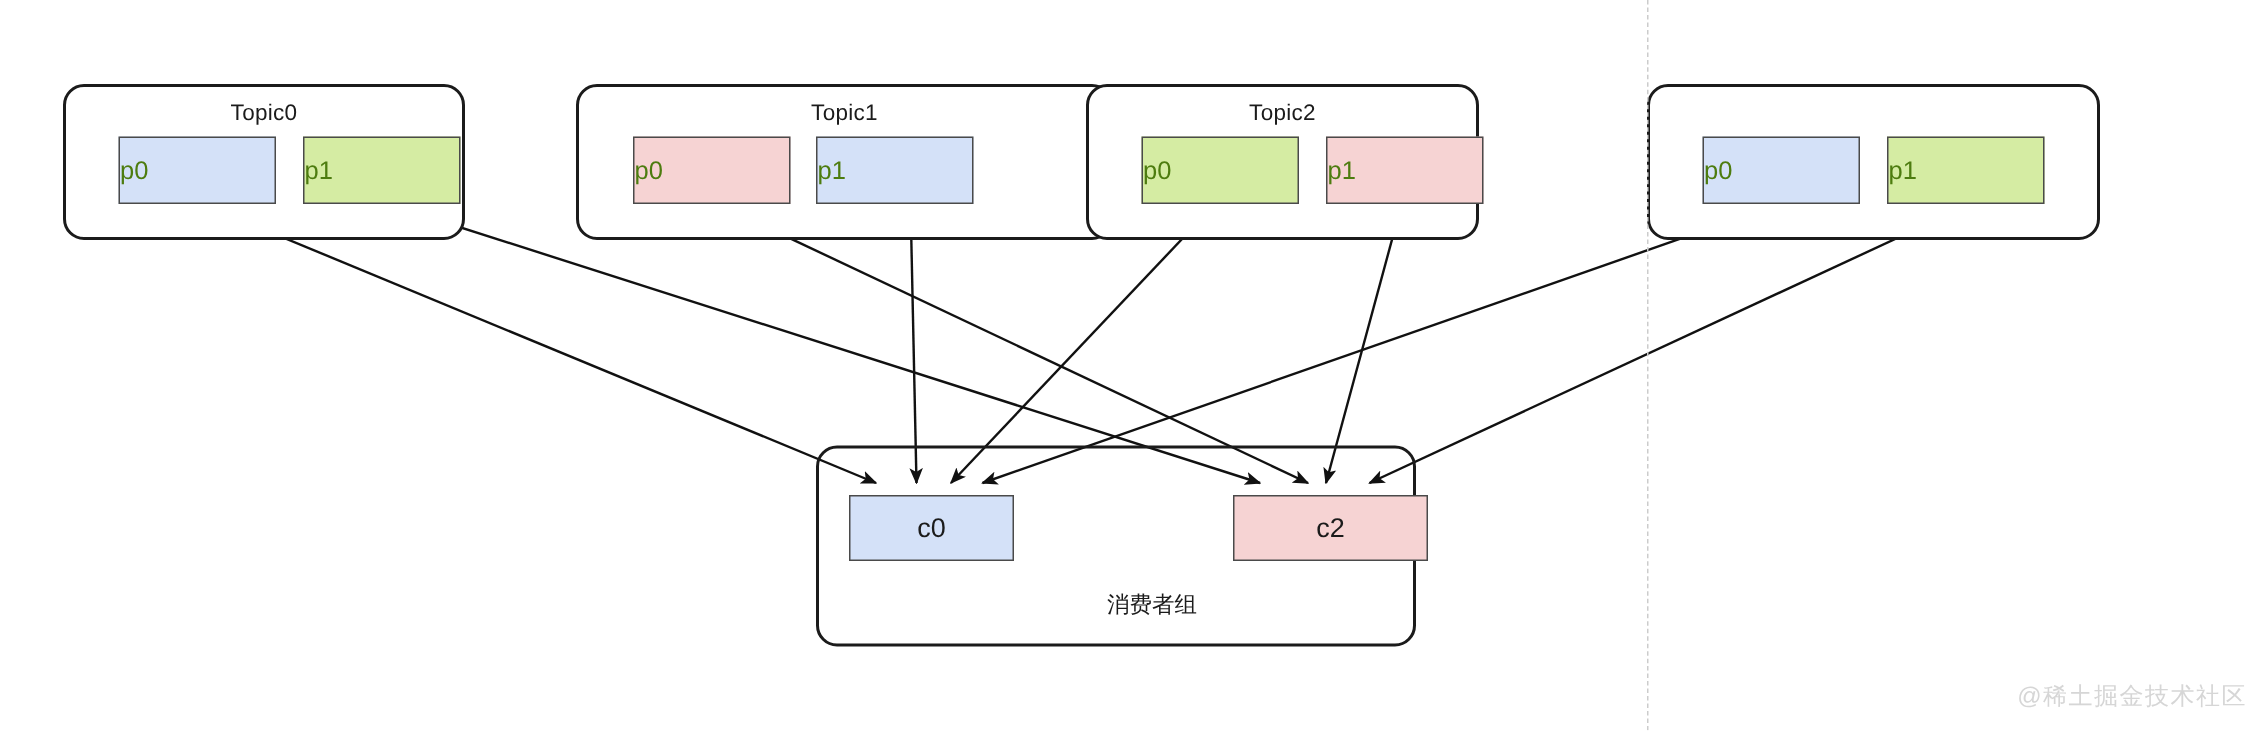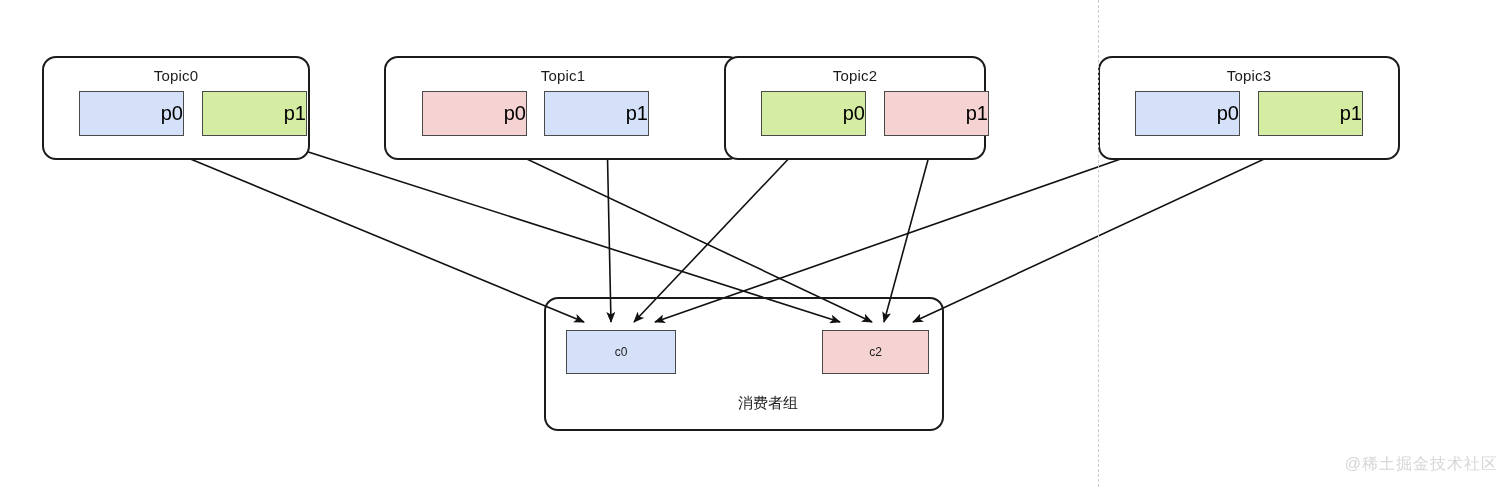--- a/index.html
+++ b/index.html
@@ -40,23 +40,23 @@
     font-size: 15px;
     color: #1b1b1b;
     letter-spacing: 0.2px;
   }
   .part-box {
     position: absolute;
     border: 1.4px solid #4a4a4a;
     box-sizing: border-box;
     display: flex;
     align-items: center;
-    justify-content: flex-end;
-    font-size: 20px;
-    color: #000000;
+    justify-content: flex-start;
+    font-size: 17px;
+    color: #4d7c0f;
   }
   .group-box {
     position: absolute;
     border: 2px solid #1b1b1b;
     border-radius: 14px;
     background: transparent;
     box-sizing: border-box;
   }
   .group-title {
     position: absolute;
@@ -68,21 +68,21 @@
     color: #1b1b1b;
     margin-left: 48px;
   }
   .consumer-box {
     position: absolute;
     border: 1.4px solid #4a4a4a;
     box-sizing: border-box;
     display: flex;
     align-items: center;
     justify-content: center;
-    font-size: 12px;
+    font-size: 18px;
     color: #1b1b1b;
   }
   .divider {
     position: absolute;
     top: 0;
     height: 487px;
     width: 0;
     border-left: 1.5px dashed #cccccc;
   }
   .watermark {
@@ -148,34 +148,33 @@
     <div class="topic-title">Topic2</div>
     <div class="part-box" style="left:35px; top:33px; width:105px; height:45px; background:#d5eca3;">
       <span>p0</span>
     </div>
     <div class="part-box" style="left:158px; top:33px; width:105px; height:45px; background:#f6d3d3;">
       <span>p1</span>
     </div>
   </div>
 
   <div class="topic-box" style="left:1098px; top:56px; width:302px; height:104px;">
-    <div class="topic-title">Topic3</div>
     <div class="part-box" style="left:35px; top:33px; width:105px; height:45px; background:#d4e1f8;">
       <span>p0</span>
     </div>
     <div class="part-box" style="left:158px; top:33px; width:105px; height:45px; background:#d5eca3;">
       <span>p1</span>
     </div>
   </div>
 
   <div class="group-box" style="left:544px; top:297px; width:400px; height:134px;">
     <div class="consumer-box" style="left:20px; top:31px; width:110px; height:44px; background:#d4e1f8;">
       <span>c0</span>
     </div>
-    <div class="consumer-box" style="left:276px; top:31px; width:107px; height:44px; background:#f6d3d3;">
+    <div class="consumer-box" style="left:276px; top:31px; width:130px; height:44px; background:#f6d3d3;">
       <span>c2</span>
     </div>
     <div class="group-title">消费者组</div>
   </div>
 
   <div class="divider" style="left:1098px;"></div>
 
   <div class="watermark">@稀土掘金技术社区</div>
 
 </div>

